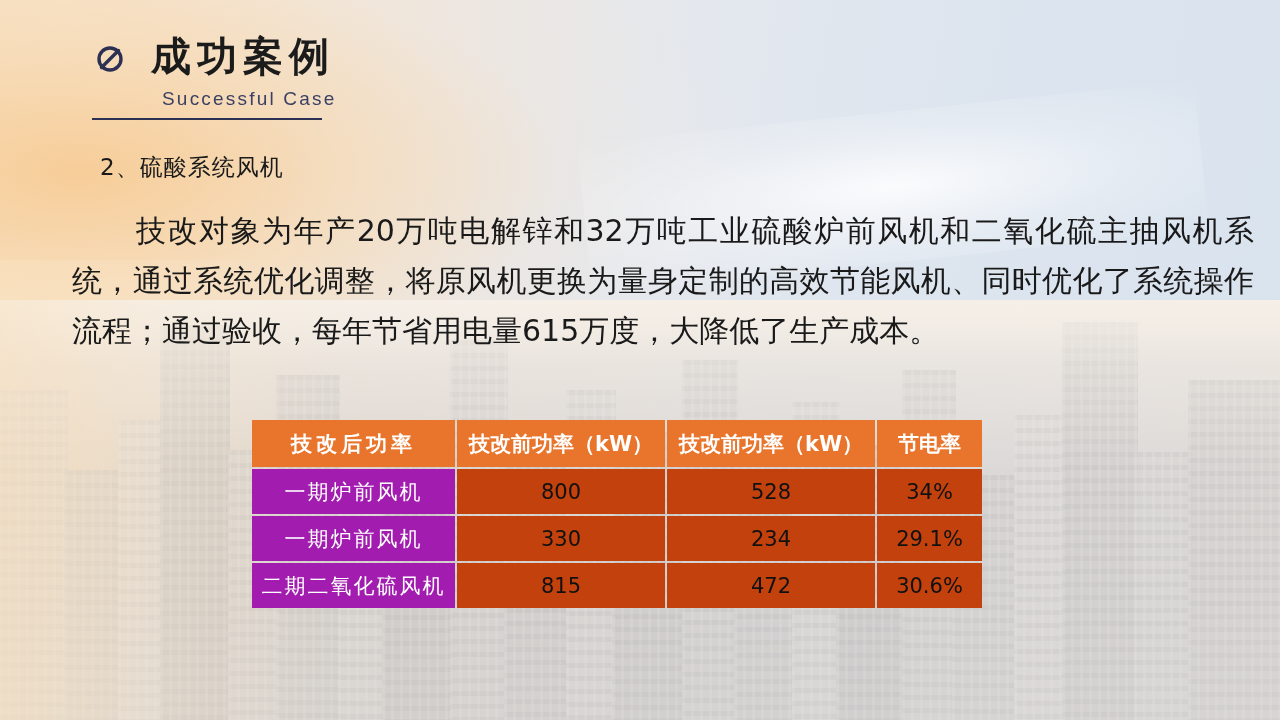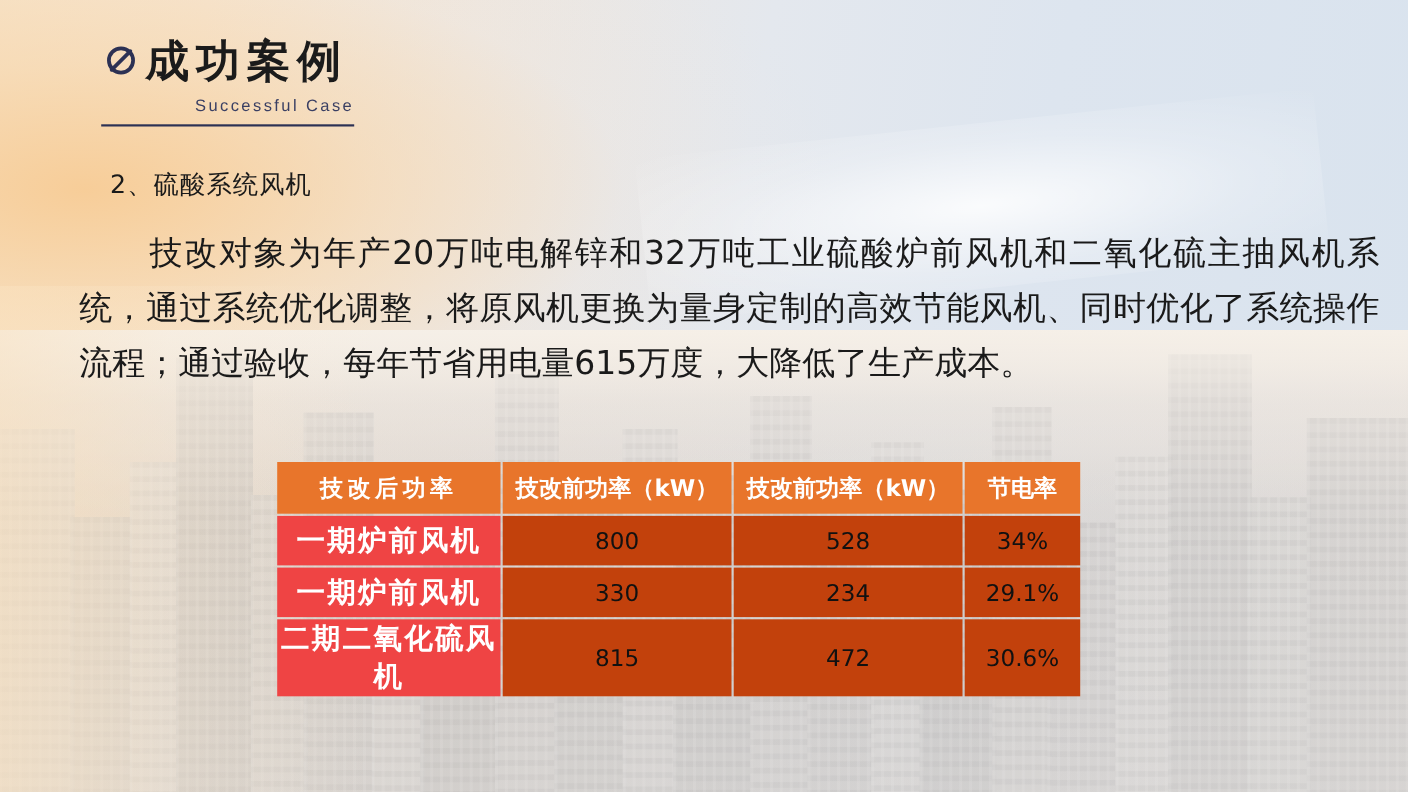--- a/index.html
+++ b/index.html
@@ -85,21 +85,21 @@
     left: 0; top: 260px; width: 340px; height: 460px;
     background: linear-gradient(90deg, rgba(250,226,192,0.55) 0%, rgba(250,232,206,0.22) 45%, rgba(255,255,255,0) 100%);
     pointer-events: none;
   }
 
   
   .content { position: absolute; inset: 0; }
 
   
   .title-block { position: absolute; left: 92px; top: 36px; }
-  .title-row { display: flex; align-items: flex-start; }
+  .title-row { display: flex; align-items: flex-end; gap: 19px; }
 
   .brand-icon {
     width: 36px; height: 36px;
     margin-right: 4px;
     position: relative;
     flex: 0 0 auto;
   }
   .brand-icon svg { display: block; }
 
   .title-zh {
@@ -108,26 +108,25 @@
     font-weight: bold;
     color: #1b1b1b;
     letter-spacing: 6px;
     line-height: 1;
     white-space: nowrap;
   }
 
   .title-en {
     margin-top: 12px;
     margin-left: 70px;
-    font-size: 15px;
+    font-size: 19px;
     letter-spacing: 2.2px;
     color: #3a3f63;
     font-family: "Liberation Sans", sans-serif;
     white-space: nowrap;
-    text-align: right;
   }
 
   .title-rule {
     margin-top: 8px;
     margin-left: 0px;
     width: 230px;
     height: 2px;
     background: #2c3154;
   }
 
@@ -176,24 +175,24 @@
   .data-table th {
     background: #e8752b;
     color: #ffffff;
     font-size: 21px;
     font-weight: bold;
     height: 47px;
     letter-spacing: 0px;
   }
   .data-table th.th-name { letter-spacing: 4px; }
   td.cell-name {
-    background: #ef4444;
+    background: #a21caf;
     color: #ffffff;
-    font-size: 26px;
-    font-weight: bold;
+    font-size: 21px;
+    font-weight: normal;
     height: 45px;
     letter-spacing: 2px;
   }
   td.cell-val {
     background: #c2410c;
     color: #111111;
     font-size: 21px;
     height: 45px;
   }
 

